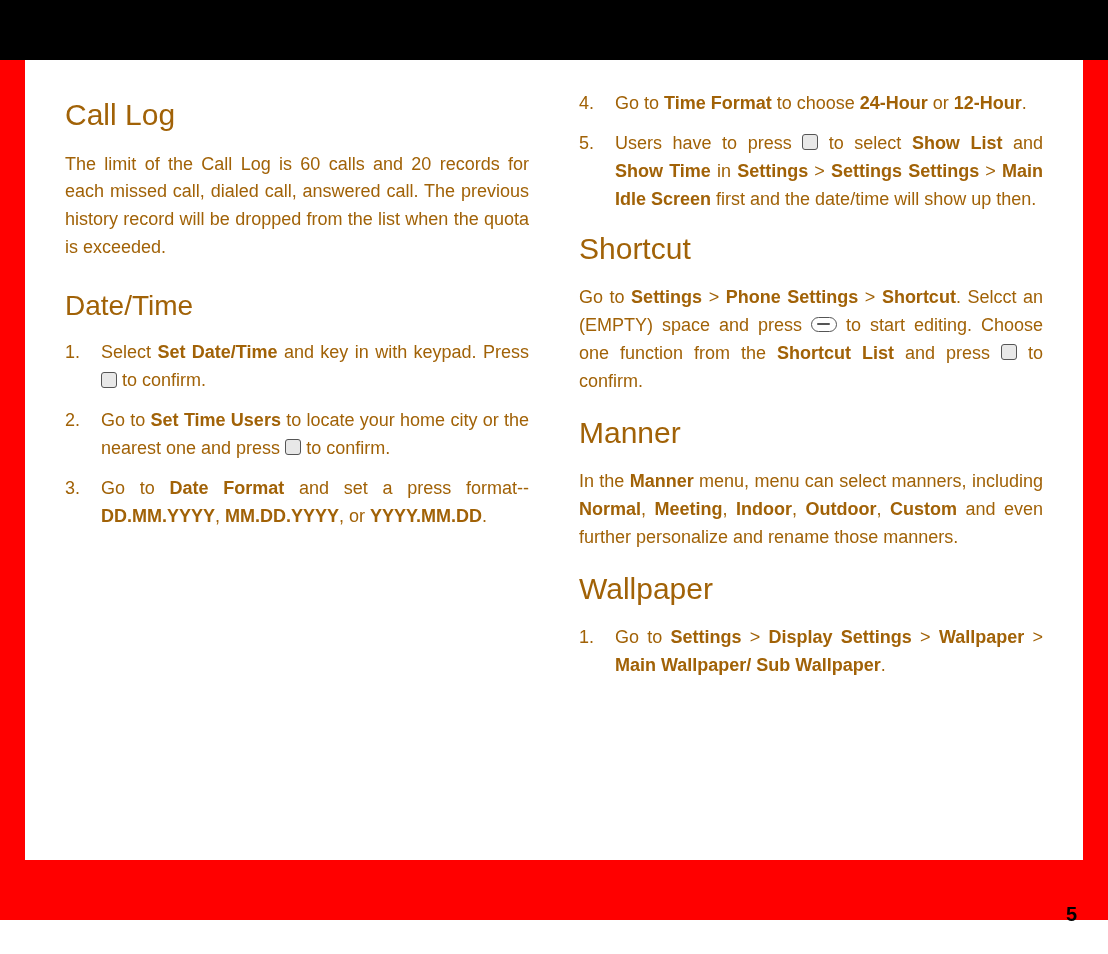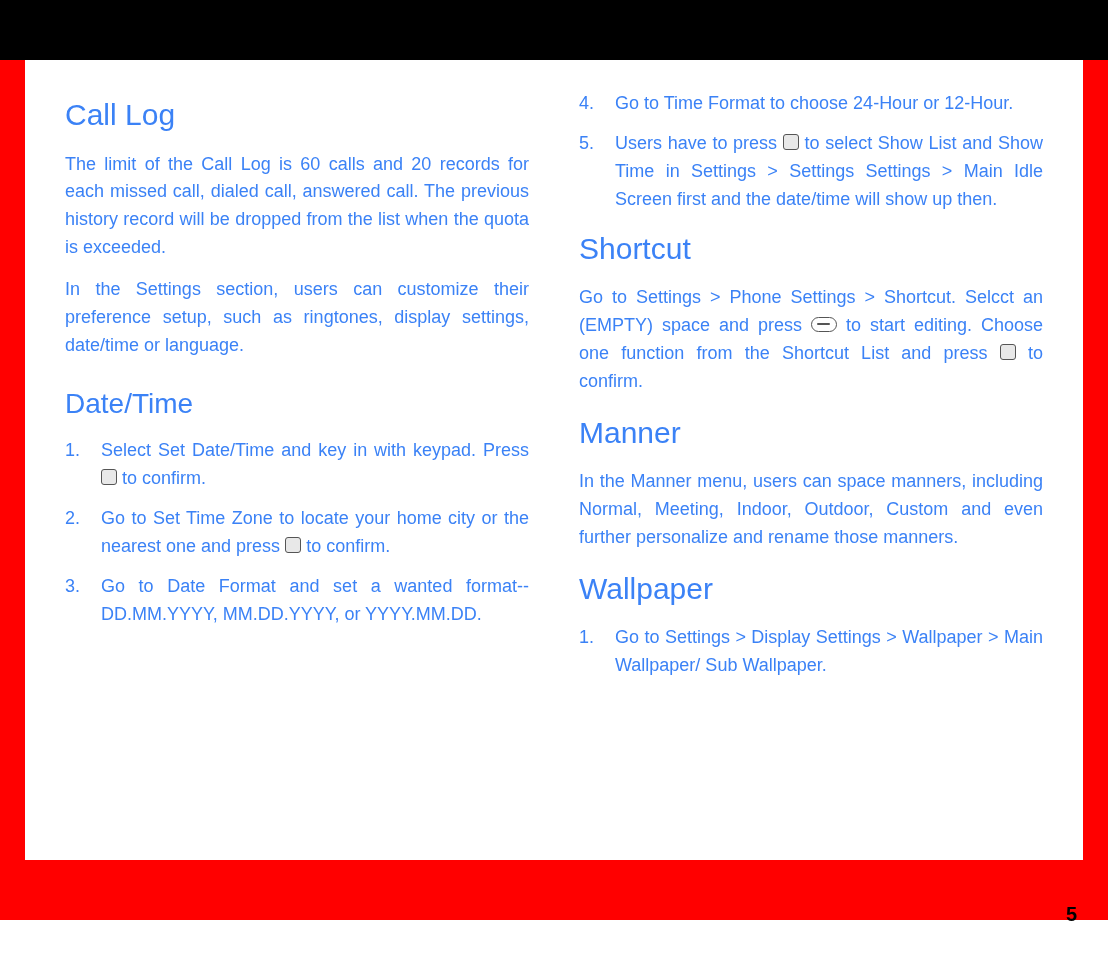--- a/index.html
+++ b/index.html
@@ -25,21 +25,21 @@
     background: #fff;
     padding: 30px 40px 40px 40px;
     display: flex;
     gap: 50px;
     min-height: 800px;
   }
   .col {
     flex: 1;
     font-size: 18px;
     line-height: 1.55;
-    color: #3b82f6;
+    color: #a16207;
   }
   .h1 {
     font-size: 30px;
     font-weight: normal;
     margin-bottom: 12px;
     margin-top: 2px;
   }
   .h1.tight { margin-top: 6px; }
   .h2 {
     font-size: 28px;
@@ -54,21 +54,21 @@
   }
   ol li {
     display: flex;
     margin-bottom: 12px;
     text-align: justify;
   }
   ol li .num {
     flex: 0 0 36px;
   }
   ol li .li-body { flex: 1; }
-  b { font-weight: normal; }
+  b { font-weight: bold; }
   .icon-btn {
     display: inline-block;
     width: 28px;
     height: 18px;
     border: 1.5px solid #555;
     border-radius: 6px;
     vertical-align: middle;
     position: relative;
     top: -2px;
     background: #fff;
@@ -134,42 +134,39 @@
 <div class="black-bar"></div>
 
 <div class="red-frame">
   <div class="content-area">
 
     <div class="col">
 
       <div class="h1">Call Log</div>
       <p>The limit of the Call Log is 60 calls and 20 records for each missed call, dialed call, answered call. The previous history record will be dropped from the list when the quota is exceeded.</p>
 
-      <p>
-        <span>In the </span><b>Settings</b><span> section, users can customize their preference setup, such as ringtones,  display settings, date/time or language.</span>
-      </p>
 
       <div class="h2">Date/Time</div>
       <ol>
         <li>
           <span class="num">1.</span>
           <span class="li-body">
             <span>Select </span><b>Set Date/Time</b><span> and key in with keypad. Press </span><span class="icon-sq"></span><span> to confirm.</span>
           </span>
         </li>
         <li>
           <span class="num">2.</span>
           <span class="li-body">
-            <span>Go to </span><b>Set Time Zone</b><span> to locate your home city or the nearest one and press </span><span class="icon-sq"></span><span> to confirm.</span>
+            <span>Go to </span><b>Set Time Users</b><span> to locate your home city or the nearest one and press </span><span class="icon-sq"></span><span> to confirm.</span>
           </span>
         </li>
         <li>
           <span class="num">3.</span>
           <span class="li-body">
-            <span>Go to </span><b>Date Format</b><span> and set a wanted format--</span><b>DD.MM.YYYY</b><span>, </span><b>MM.DD.YYYY</b><span>, or </span><b>YYYY.MM.DD</b><span>.</span>
+            <span>Go to </span><b>Date Format</b><span> and set a press format--</span><b>DD.MM.YYYY</b><span>, </span><b>MM.DD.YYYY</b><span>, or </span><b>YYYY.MM.DD</b><span>.</span>
           </span>
         </li>
       </ol>
     </div>
 
     <div class="col">
       <ol>
         <li>
           <span class="num">4.</span>
           <span class="li-body">
@@ -184,21 +181,21 @@
         </li>
       </ol>
 
       <div class="h1 tight">Shortcut</div>
       <p>
         <span>Go to </span><b>Settings</b><span> &gt; </span><b>Phone Settings</b><span> &gt; </span><b>Shortcut</b><span>. Selcct an (EMPTY) space and press </span><span class="icon-pill"></span><span> to start editing. Choose one function from the </span><b>Shortcut List</b><span> and press </span><span class="icon-sq"></span><span> to confirm.</span>
       </p>
 
       <div class="h1 tight">Manner</div>
       <p>
-        <span>In the </span><b>Manner</b><span> menu, users can space manners, including </span><b>Normal</b><span>, </span><b>Meeting</b><span>, </span><b>Indoor</b><span>, </span><b>Outdoor</b><span>, </span><b>Custom</b><span> and even further personalize and rename those manners.</span>
+        <span>In the </span><b>Manner</b><span> menu, menu can select manners, including </span><b>Normal</b><span>, </span><b>Meeting</b><span>, </span><b>Indoor</b><span>, </span><b>Outdoor</b><span>, </span><b>Custom</b><span> and even further personalize and rename those manners.</span>
       </p>
 
       <div class="h1 tight">Wallpaper</div>
       <ol>
         <li>
           <span class="num">1.</span>
           <span class="li-body">
             <span>Go to </span><b>Settings</b><span> &gt; </span><b>Display Settings</b><span> &gt; </span><b>Wallpaper</b><span> &gt; </span><b>Main Wallpaper/ Sub Wallpaper</b><span>.</span>
           </span>
         </li>

